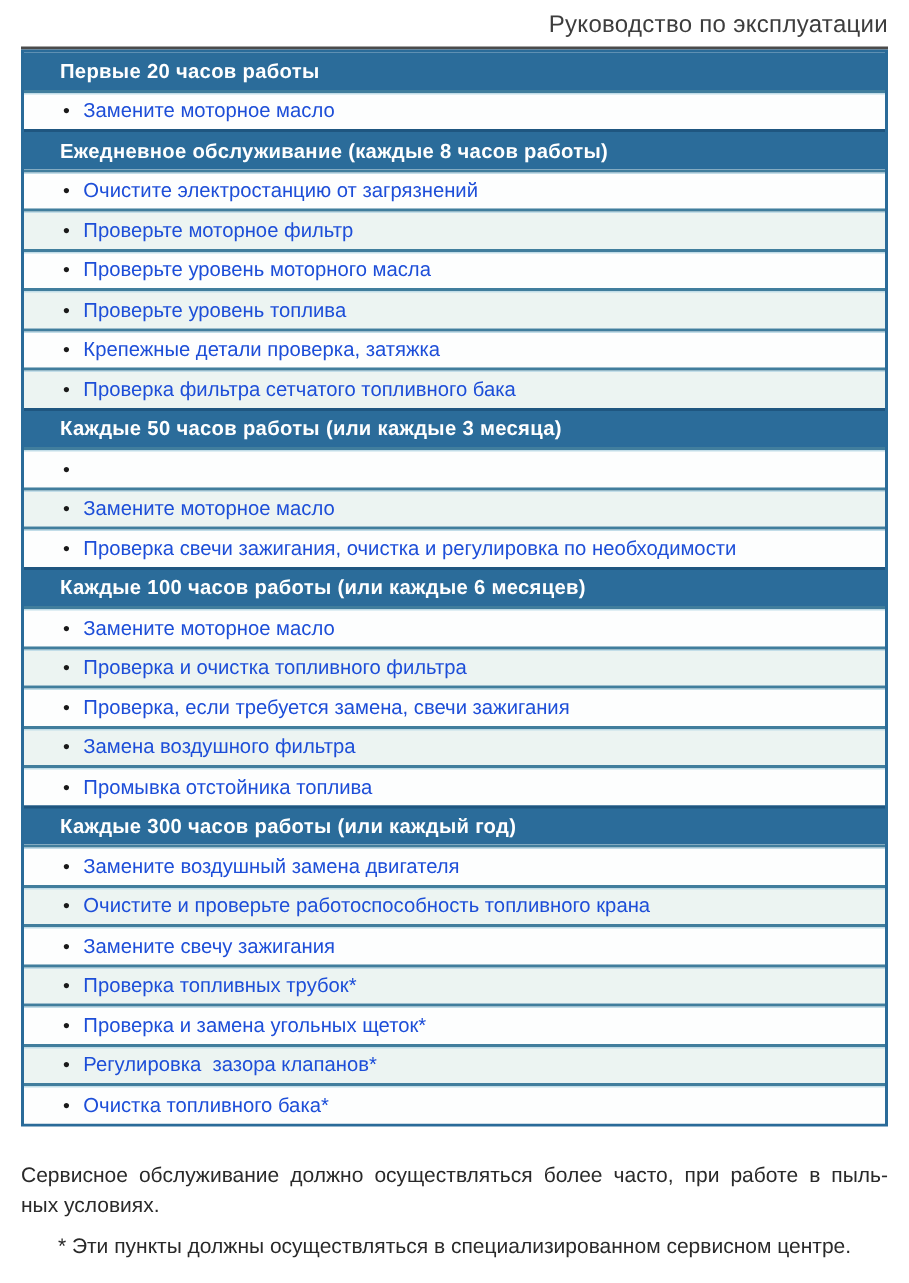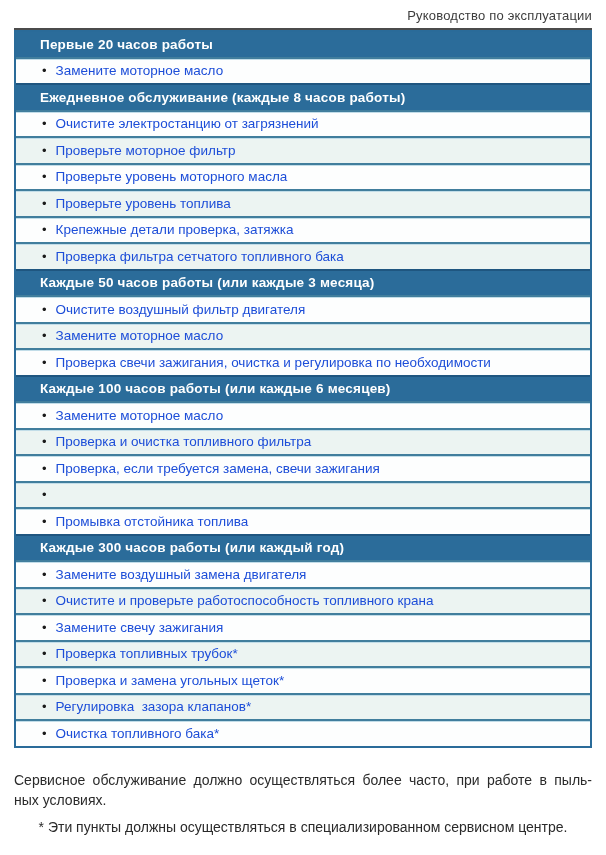--- a/index.html
+++ b/index.html
@@ -11,21 +11,21 @@
     width: 606px;
     height: 855px;
     box-sizing: border-box;
     padding: 6px 14px 0 14px;
     font-family: "Liberation Sans", "DejaVu Sans", sans-serif;
     color: var(--text-dark, #2e2e2e);
     overflow: hidden;
   }
   .page-header {
     text-align: right;
-    font-size: 13px;
+    font-size: 16px;
     color: #3d3d3d;
     padding: 2px 0 5px 0;
     letter-spacing: 0.2px;
   }
   .header-rule {
     border-bottom: 2px solid #4b4b4b;
     width: 100%;
     height: 0;
   }
   .maintenance-table {
@@ -126,21 +126,20 @@
       <span class="bullet">•</span>
       <span class="item-text">Крепежные детали проверка, затяжка</span>
     </div>
     <div class="row-item alt">
       <span class="bullet">•</span>
       <span class="item-text">Проверка фильтра сетчатого топливного бака</span>
     </div>
     <div class="sec-header">Каждые 50 часов работы (или каждые 3 месяца)</div>
     <div class="row-item">
       <span class="bullet">•</span>
-      <span class="item-text">Очистите воздушный фильтр двигателя</span>
     </div>
     <div class="row-item alt">
       <span class="bullet">•</span>
       <span class="item-text">Замените моторное масло</span>
     </div>
     <div class="row-item">
       <span class="bullet">•</span>
       <span class="item-text">Проверка свечи зажигания, очистка и регулировка по необходимости</span>
     </div>
     <div class="sec-header">Каждые 100 часов работы (или каждые 6 месяцев)</div>
@@ -151,20 +150,21 @@
     <div class="row-item alt">
       <span class="bullet">•</span>
       <span class="item-text">Проверка и очистка топливного фильтра</span>
     </div>
     <div class="row-item">
       <span class="bullet">•</span>
       <span class="item-text">Проверка, если требуется замена, свечи зажигания</span>
     </div>
     <div class="row-item alt">
       <span class="bullet">•</span>
+      <span class="item-text">Замена воздушного фильтра</span>
     </div>
     <div class="row-item">
       <span class="bullet">•</span>
       <span class="item-text">Промывка отстойника топлива</span>
     </div>
     <div class="sec-header">Каждые 300 часов работы (или каждый год)</div>
     <div class="row-item">
       <span class="bullet">•</span>
       <span class="item-text">Замените воздушный замена двигателя</span>
     </div>

